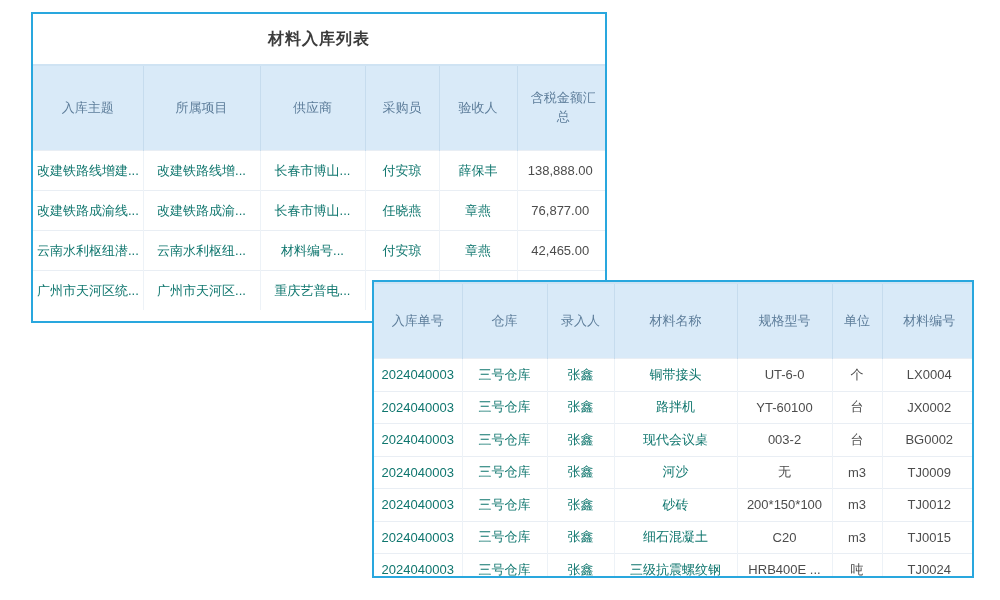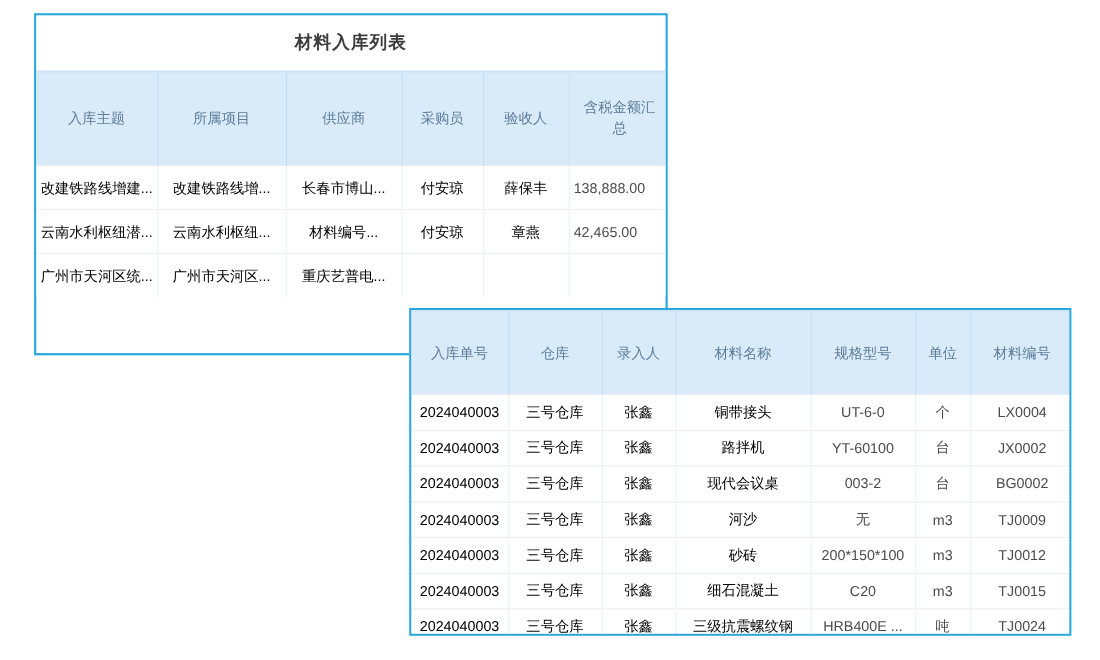--- a/index.html
+++ b/index.html
@@ -26,25 +26,25 @@
     background: #d9eaf8; color: #5d7d9a; font-weight: 400; font-size: 13px;
     text-align: center; border-top: 2px solid #cfe3f3;
     border-left: 1px solid #c6dcee; padding: 20px 4px; line-height: 1.45;
   }
   table.grid th:first-child, table.grid td:first-child { border-left: none; }
   table.grid td {
     background: #ffffff; color: #4c4c4c; font-size: 13px; text-align: center;
     border-top: 1px solid #e9eef4; border-left: 1px solid #edf2f7;
     padding: 2px 4px; white-space: nowrap; overflow: hidden;
   }
-  table.grid td.link { color: #000000; cursor: pointer; }
+  table.grid td.link { color: #0f766e; cursor: pointer; }
   .panel1 th { height: 44px; }
   .panel1 td { height: 35px; }
   .panel1 th:last-child { padding: 0 11px; }
-  .panel1 td:last-child { text-align: left; padding-right: 10px; }
+  .panel1 td:last-child { text-align: center; padding-right: 10px; }
   .panel2 th { height: 34px; }
   .panel2 td { height: 27.5px; }
 </style>
 </head>
 <body>
 
 <div class="stage">
 
   <div class="panel panel1">
     <div class="panel-title">材料入库列表</div>
@@ -68,20 +68,28 @@
           </tr>
         </thead>
       <tbody>
           <tr>
             <td class="link">改建铁路线增建...</td>
             <td class="link">改建铁路线增...</td>
             <td class="link">长春市博山...</td>
             <td class="link">付安琼</td>
             <td class="link">薛保丰</td>
             <td>138,888.00</td>
+          </tr>
+          <tr>
+            <td class="link">改建铁路成渝线...</td>
+            <td class="link">改建铁路成渝...</td>
+            <td class="link">长春市博山...</td>
+            <td class="link">任晓燕</td>
+            <td class="link">章燕</td>
+            <td>76,877.00</td>
           </tr>
           <tr>
             <td class="link">云南水利枢纽潜...</td>
             <td class="link">云南水利枢纽...</td>
             <td class="link">材料编号...</td>
             <td class="link">付安琼</td>
             <td class="link">章燕</td>
             <td>42,465.00</td>
           </tr>
           <tr>

